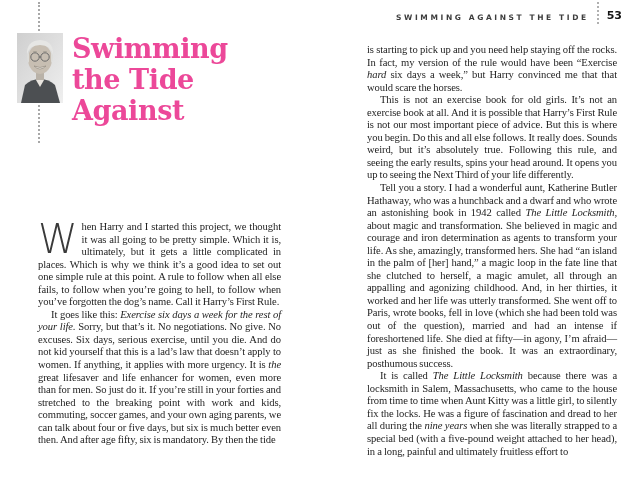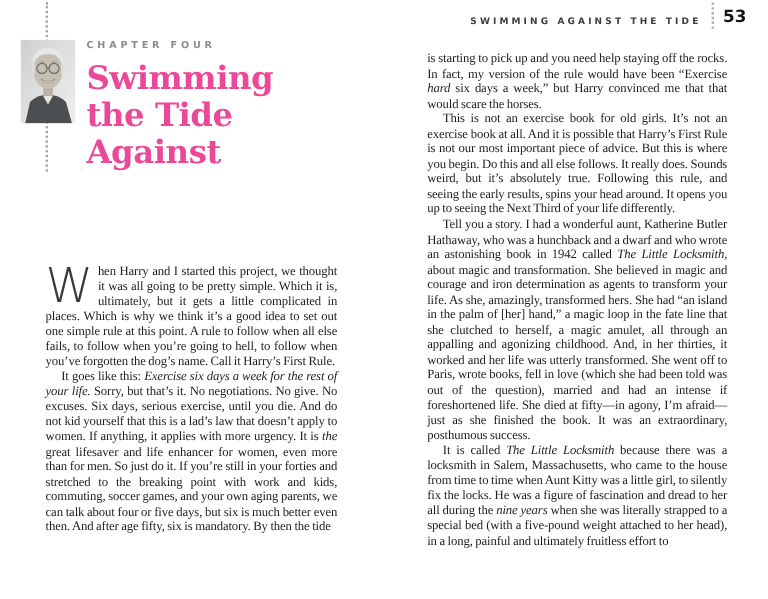--- a/index.html
+++ b/index.html
@@ -17,35 +17,35 @@
   .chapter-head{position:absolute;left:72px;top:33px;}
   .kicker{font-family:"DejaVu Sans", sans-serif;font-size:8px;font-weight:700;
           letter-spacing:3.2px;color:#8c8c8c;margin-bottom:8px;}
   .title{margin:0;font-family:"DejaVu Serif", serif;font-weight:600;font-size:27px;
          line-height:31px;color:#ec4899;letter-spacing:-0.4px;}
 
   
   .body{position:absolute;font-size:10.6px;line-height:12.55px;text-align:justify;
         letter-spacing:-0.1px;word-spacing:-0.4px;color:#1d1d1d;}
   .left .body{left:38px;top:221px;width:243px;}
-  .right .body{left:36px;top:44px;width:250px;}
+  .right .body{left:47px;top:44px;width:250px;}
   .body p{margin:0;}
   .body p.indent{text-indent:13px;}
   .body i{font-style:italic;}
   .dropcap{float:left;font-family:"DejaVu Sans", sans-serif;font-weight:200;
            font-size:40px;line-height:34px;height:36px;margin:1px 5px 0 0;
            color:#3a3a3a;letter-spacing:-1px;}
 
   
   .running-head{position:absolute;top:0;right:18px;display:flex;align-items:flex-end;
                 height:24px;}
   .rh-title{font-family:"DejaVu Sans", sans-serif;font-size:7.5px;font-weight:600;
             letter-spacing:2.6px;color:#3d3d3d;padding-bottom:2px;}
   .rh-dots{height:22px;width:0;border-left:2px dotted #b0b0b0;margin:0 8px;}
-  .rh-folio{font-family:"DejaVu Sans", sans-serif;font-size:14px;font-weight:800;
+  .rh-folio{font-family:"DejaVu Sans", sans-serif;font-size:11px;font-weight:800;
             color:#141414;padding-bottom:2px;}
 </style>
 </head>
 <body>
 
 <div class="spread">
 
   <section class="page left">
     <div class="margin-rule"></div>
 
@@ -73,21 +73,20 @@
         <circle cx="18" cy="24" r="4.2" fill="none" stroke="#6a6a6a" stroke-width="1"></circle>
         <circle cx="28" cy="24" r="4.2" fill="none" stroke="#6a6a6a" stroke-width="1"></circle>
         <line x1="22" y1="24" x2="24" y2="24" stroke="#6a6a6a" stroke-width="1"></line>
 
         <path d="M17 33 Q23 39 29 33 Q23 36 17 33 Z" fill="#f2efe9" stroke="#8c847a" stroke-width="0.6"></path>
         <path d="M20 19 Q18 18 16 19 M30 19 Q28 18 26 19" stroke="#9a958c" stroke-width="0.8" fill="none"></path>
       </svg>
     </div>
 
     <div class="chapter-head">
-      <div class="kicker">CHAPTER FOUR</div>
       <h1 class="title">
           <div>Swimming</div>
           <div>the Tide</div>
           <div>Against</div>
         </h1>
     </div>
 
     <div class="body">
         <p><span class="dropcap">W</span><span>hen Harry and I started this project, we thought it was all going to be pretty simple. Which it is, ultimately, but it gets a little complicated in places. Which is why we think it’s a good idea to set out one simple rule at this point. A rule to follow when all else fails, to follow when you’re going to hell, to follow when you’ve forgotten the dog’s name. Call it Harry’s First Rule.</span></p>
         <p class="indent"><span>It goes like this: </span><i>Exercise six days a week for the rest of your life.</i><span> Sorry, but that’s it. No negotiations. No give. No excuses. Six days, serious exercise, until you die. And do not kid yourself that this is a lad’s law that doesn’t apply to women. If anything, it applies with more urgency. It is </span><i>the</i><span> great lifesaver and life enhancer for women, even more than for men. So just do it. If you’re still in your forties and stretched to the breaking point with work and kids, commuting, soccer games, and your own aging parents, we can talk about four or five days, but six is much better even then. And after age fifty, six is mandatory. By then the tide</span></p>

